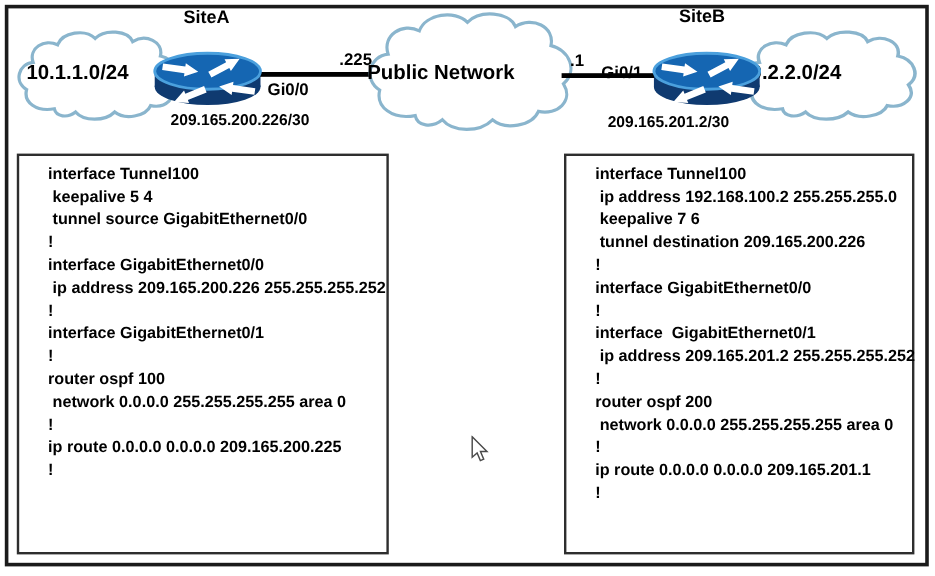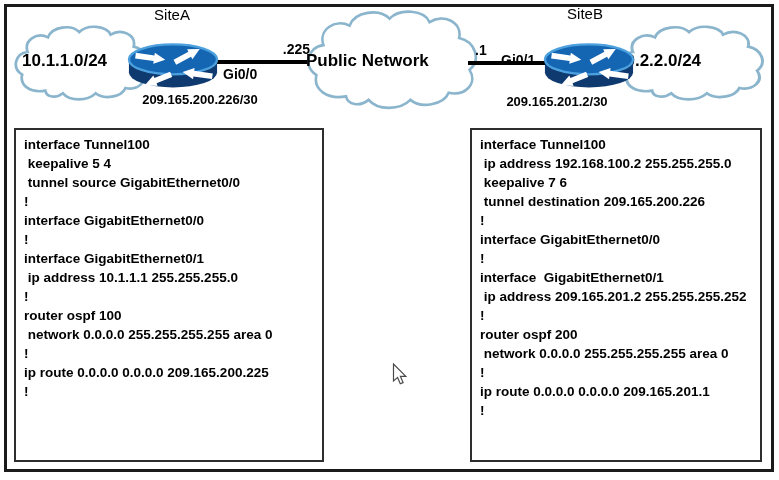--- a/index.html
+++ b/index.html
@@ -10,30 +10,30 @@
   .frame{
     position:absolute;left:4px;top:4px;width:764px;height:462px;
     border:3px solid #1b1b1b;background:#fff;
   }
   .cloud-svg{position:absolute;}
   .cloud-label{
     position:absolute;font-weight:700;font-size:17px;
     letter-spacing:0;white-space:nowrap;
   }
   .site-name{
-    position:absolute;text-align:center;font-weight:400;font-size:15px;white-space:nowrap;
+    position:absolute;text-align:center;font-weight:700;font-size:15px;white-space:nowrap;
   }
   .router{position:absolute;}
   .link-line{position:absolute;height:4px;background:#000;}
   .octet-label{position:absolute;font-weight:700;font-size:14px;white-space:nowrap;}
   .if-label{position:absolute;font-weight:600;font-size:14px;white-space:nowrap;}
   .wan-label{position:absolute;font-weight:700;font-size:13px;text-align:center;white-space:nowrap;}
   .config-box{
     position:absolute;top:128px;height:334px;border:2px solid #2e2e2e;
-    background:#fff;box-sizing:border-box;padding:5px 8px;
+    background:#fff;box-sizing:border-box;padding:5px 24px;
   }
   .cfg-line{
     font-size:13.5px;line-height:19px;font-weight:600;white-space:pre;
   }
   .cursor{position:absolute;left:392px;top:363px;}
 </style>
 </head>
 <body>
 
 <div class="screen">
@@ -91,23 +91,23 @@
       <path transform="translate(48,36) rotate(158 0 6)" d="M0 3 L18 3 L18 0 L30 6 L18 12 L18 9 L0 9 Z"></path>
     </g>
   </svg>
 
   <div class="config-box" style="left:14px;width:310px;">
       <div class="cfg-line">interface Tunnel100</div>
       <div class="cfg-line"> keepalive 5 4</div>
       <div class="cfg-line"> tunnel source GigabitEthernet0/0</div>
       <div class="cfg-line">!</div>
       <div class="cfg-line">interface GigabitEthernet0/0</div>
+      <div class="cfg-line"> ip address 209.165.200.226 255.255.255.252</div>
       <div class="cfg-line">!</div>
       <div class="cfg-line">interface GigabitEthernet0/1</div>
-      <div class="cfg-line"> ip address 10.1.1.1 255.255.255.0</div>
       <div class="cfg-line">!</div>
       <div class="cfg-line">router ospf 100</div>
       <div class="cfg-line"> network 0.0.0.0 255.255.255.255 area 0</div>
       <div class="cfg-line">!</div>
       <div class="cfg-line">ip route 0.0.0.0 0.0.0.0 209.165.200.225</div>
       <div class="cfg-line">!</div>
     </div>
 
   <div class="config-box" style="left:470px;width:292px;">
       <div class="cfg-line">interface Tunnel100</div>

